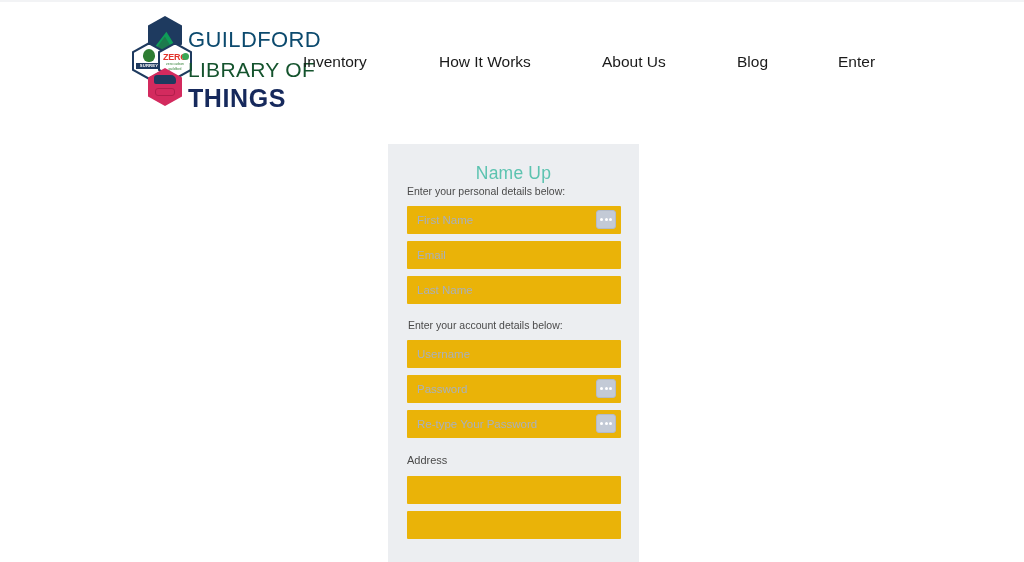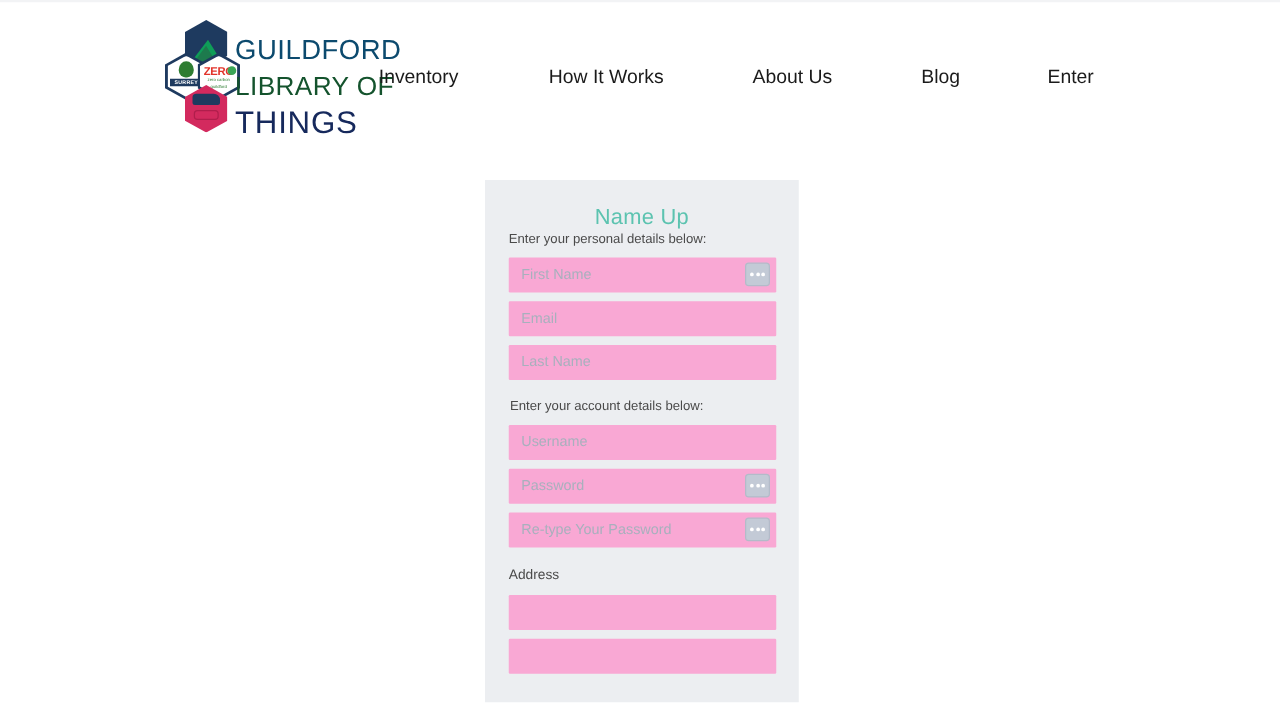--- a/index.html
+++ b/index.html
@@ -196,21 +196,21 @@
     left: 4px;
     top: 44px;
     font-size: 21px;
     letter-spacing: 0.3px;
     color: #14532d;
   }
   .bw-things {
     left: 4px;
     top: 70px;
     font-size: 25px;
-    font-weight: normal;
+    font-weight: bold;
     letter-spacing: 0.6px;
     color: #16295c;
   }
 
   
   .main-nav {
     position: absolute;
     left: 303px;
     top: 48px;
     width: 620px;
@@ -273,21 +273,21 @@
     position: relative;
     margin: 7px 0 0 19px;
     width: 214px;
     height: 28px;
   }
   .field-wrap.first { margin-top: 8px; }
 
   .text-input {
     width: 214px;
     height: 28px;
-    background: #f9a8d4;
+    background: #eab308;
     border: none;
     outline: none;
     padding: 0 10px;
     font-family: "Liberation Sans", sans-serif;
     font-size: 11.5px;
     color: #3d4450;
     border-radius: 1px;
   }
   .text-input::placeholder {
     color: #a8b0bd;

